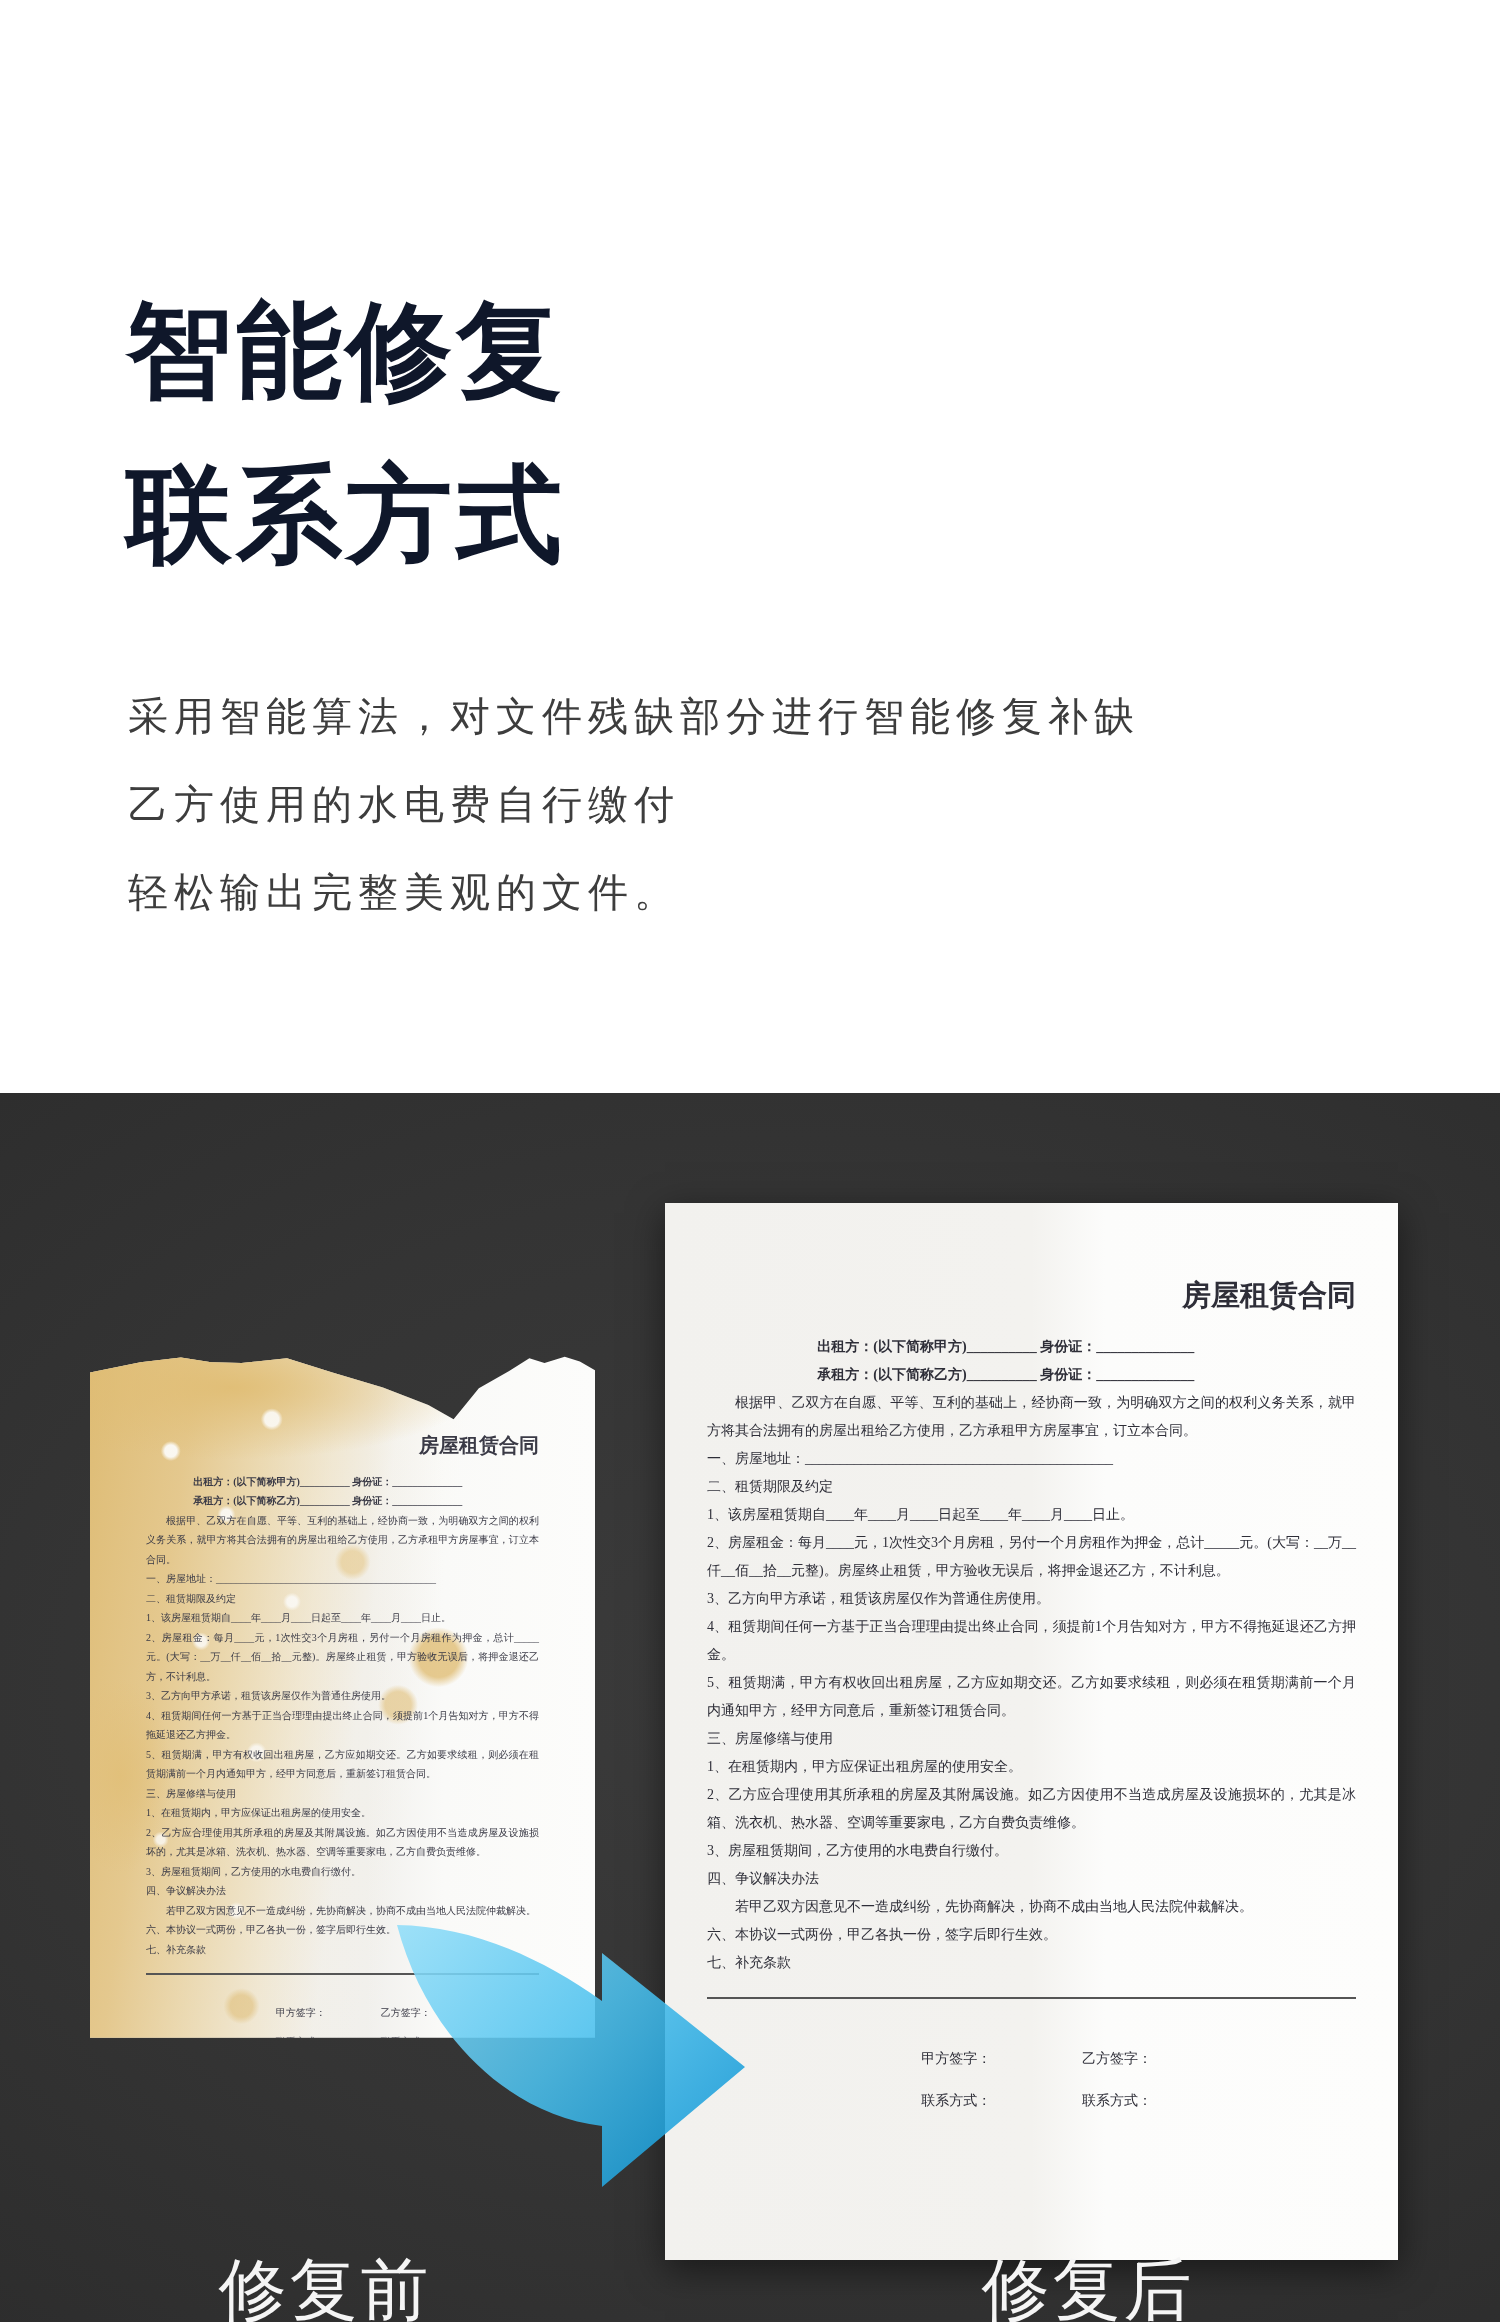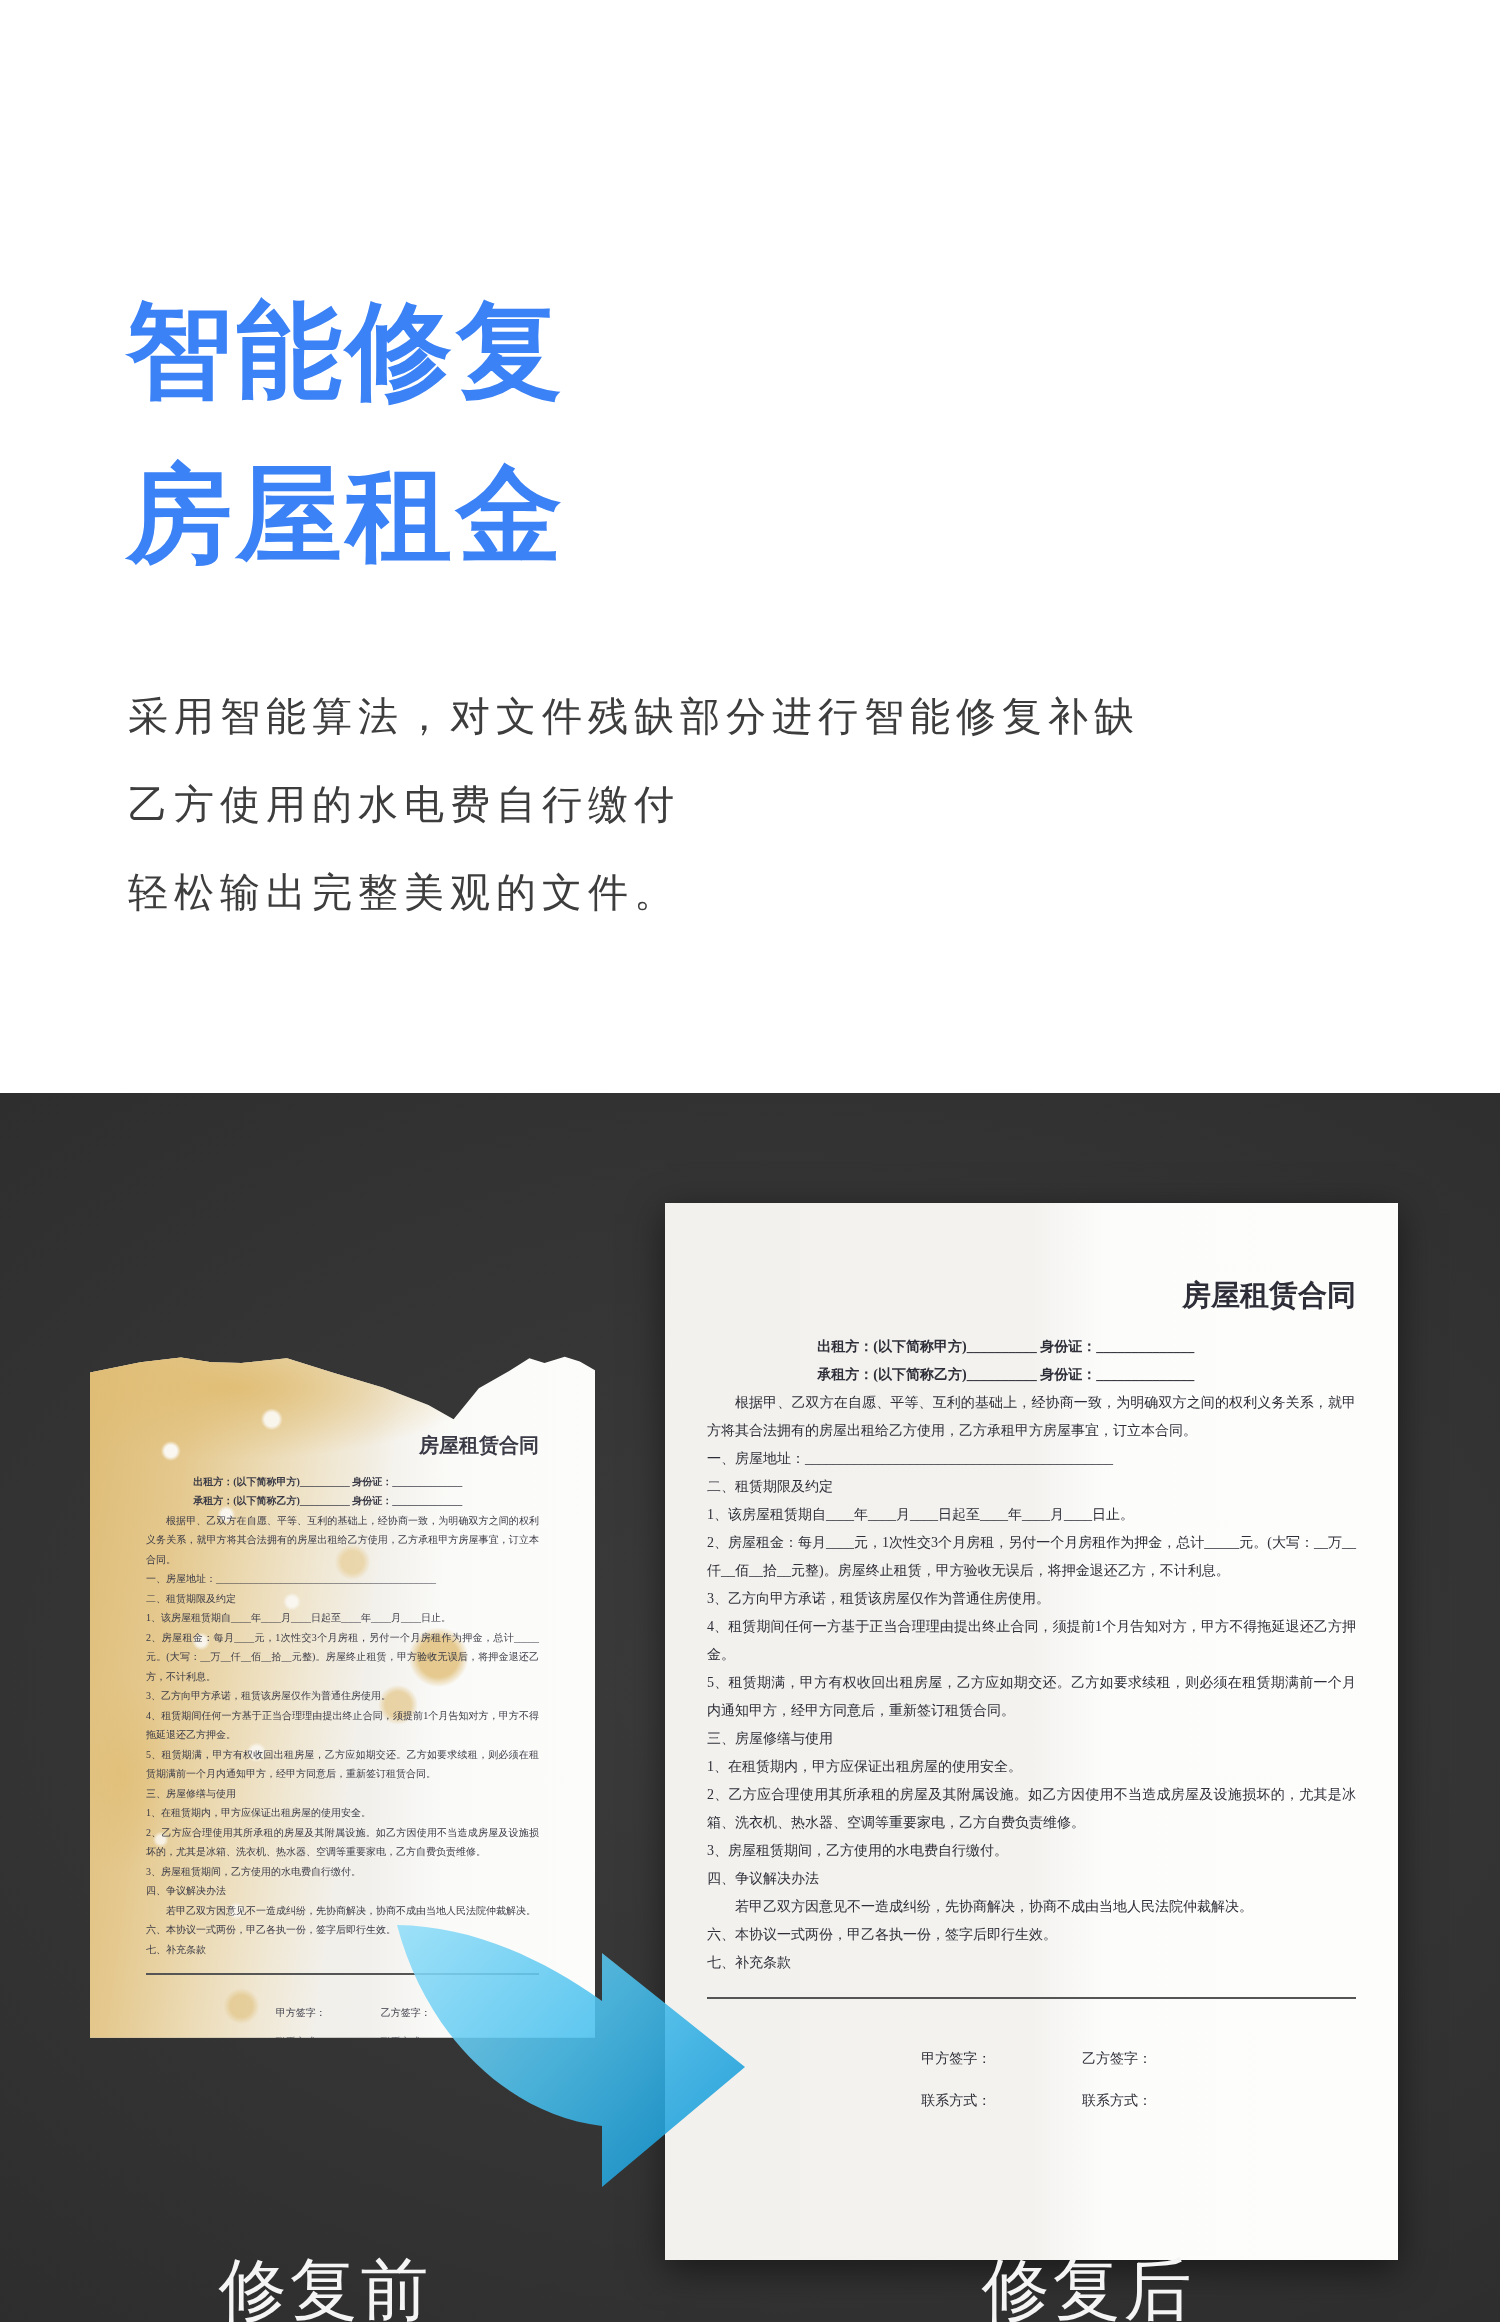--- a/index.html
+++ b/index.html
@@ -1,21 +1,21 @@
 <!DOCTYPE html>
 <html><head>
 <meta charset="utf-8">
 <style>
   * { margin:0; padding:0; box-sizing:border-box; }
   html,body { width:1500px; height:2322px; }
   body { font-family:"Liberation Sans", sans-serif; background:#ffffff; position:relative; overflow:hidden; }
 
   
   .hero { position:absolute; left:0; top:0; width:1500px; height:1093px; background:#ffffff; }
-  .hero-title { position:absolute; left:126px; top:268px; color:#3b82f6; font-weight:800;
+  .hero-title { position:absolute; left:126px; top:268px; color:#0f172a; font-weight:800;
                 font-size:106px; line-height:164px; letter-spacing:4px; }
   .hero-desc  { position:absolute; left:128px; top:672px; color:#3d3d3d;
                 font-size:40px; line-height:88px; letter-spacing:6px; font-weight:400; }
 
   
   .compare { position:absolute; left:0; top:1093px; width:1500px; height:1229px;
              background:radial-gradient(ellipse 1300px 900px at 52% 48%, #3b3b3b 0%, #343434 55%, #2c2c2c 100%); }
 
   
   .doc { position:absolute; overflow:hidden; font-family:"Liberation Serif","DejaVu Serif",serif; }
@@ -87,21 +87,21 @@
                  color:#f5f5f5; font-size:68px; letter-spacing:3px; font-weight:500; }
   .label-before { left:325px; }
   .label-after  { left:1088px; }
 </style>
 </head>
 <body>
 
 <section class="hero">
   <h1 class="hero-title">
     <div>智能修复</div>
-    <div>房屋租金</div>
+    <div>联系方式</div>
   </h1>
   <div class="hero-desc">
       <div>采用智能算法，对文件残缺部分进行智能修复补缺</div>
       <div>乙方使用的水电费自行缴付</div>
       <div>轻松输出完整美观的文件。</div>
     </div>
 </section>
 
 <section class="compare">
 

